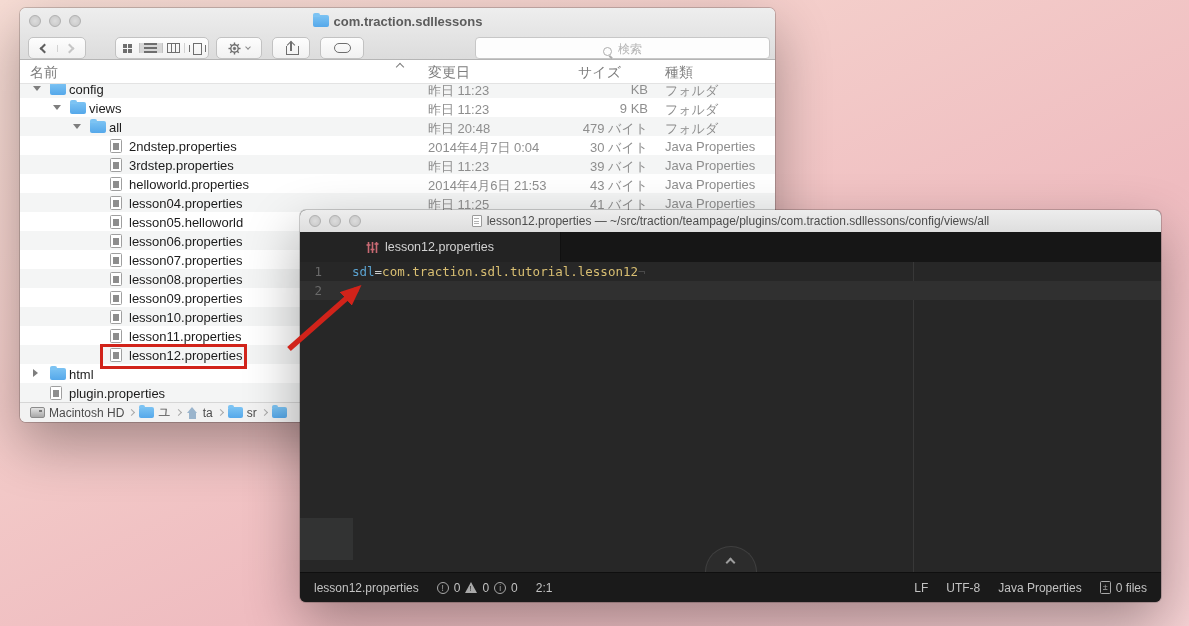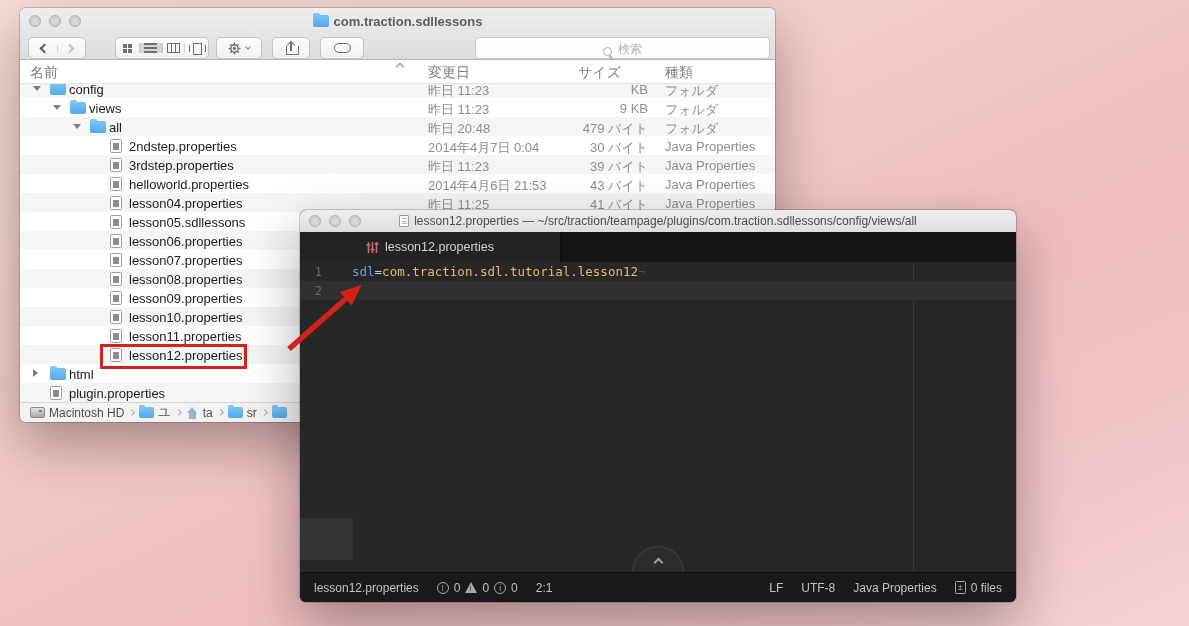--- a/index.html
+++ b/index.html
@@ -85,21 +85,21 @@
   .p-sep { width:5px; height:5px; border-right:1.6px solid #a9a9a9; border-top:1.6px solid #a9a9a9; transform:rotate(45deg); flex:0 0 auto; }
   .ic-drive { width:15px; height:11px; background:linear-gradient(#e3e3e3,#a8a8a8); border:1px solid #8b8b8b; border-radius:2px; position:relative; }
   .ic-drive::before{ content:""; position:absolute; right:2px; top:2px; width:3px; height:2px; background:#777; }
   .p-folder { width:15px; height:11px; background:linear-gradient(#7cc3f3,#55a8ea); border-radius:2px; position:relative; flex:0 0 auto;}
   .p-folder::before { content:""; position:absolute; left:0; top:-2px; width:6px; height:3px; background:#7cc3f3; border-radius:2px 2px 0 0; }
   .ic-home { width:13px; height:12px; position:relative; flex:0 0 auto;}
   .ic-home::before { content:""; position:absolute; left:1px; top:0; width:0; height:0; border-left:5.5px solid transparent; border-right:5.5px solid transparent; border-bottom:6px solid #9ab4cc; }
   .ic-home::after { content:""; position:absolute; left:3px; top:6px; width:7px; height:6px; background:#9ab4cc; }
 
   
-  .editor { left:300px; top:210px; width:716px; height:392px; z-index:20; background:#272727; }
+  .editor { left:300px; top:210px; width:861px; height:392px; z-index:20; background:#272727; }
   .e-titlebar { height:22px; background:linear-gradient(#ededed,#dedede); border-radius:6px 6px 0 0; position:relative; display:flex; align-items:center; justify-content:center; gap:5px; color:#4c4c4c; font-size:12px; }
   .e-titlebar .traffic { top:5px; }
   .doc-ic { display:inline-block; width:10px; height:12px; background:#fdfdfd; border:1px solid #9a9a9a; border-radius:1px; position:relative; }
   .doc-ic::before { content:""; position:absolute; left:1.5px; top:2px; width:5px; height:6px; background:repeating-linear-gradient(#b3b3b3 0 1px,transparent 1px 2.5px); }
   .e-tabbar { height:30px; background:#161616; position:relative; }
   .e-tab { position:absolute; left:0; top:0; width:261px; height:30px; background:#232323; display:flex; align-items:center; justify-content:center; gap:6px; color:#d2d2d2; font-size:12.5px; border-right:1px solid #101010; }
   .e-code { position:relative; height:310px; background:#272727; font-family:"DejaVu Sans Mono","Liberation Mono",monospace; font-size:12.5px; overflow:hidden; }
   .wrap-guide { position:absolute; left:613px; top:0; bottom:0; width:1px; background:#383838; }
   .e-line { position:relative; height:19px; line-height:19px; }
   .e-line.cursor { background:#303030; }
@@ -268,21 +268,21 @@
             <span class="fi-ic" style="left: 90px;"></span>
             <span class="fname" style="left: 109px;">lesson04.properties</span>
             <span class="fcell c-date">昨日 11:25</span>
             <span class="fcell c-size">41 バイト</span>
             <span class="fcell c-kind">Java Properties</span>
           </div>
         </div>
         <div class="frow">
           <div class="rowin">
             <span class="fi-ic" style="left: 90px;"></span>
-            <span class="fname" style="left: 109px;">lesson05.sdllessons</span>
+            <span class="fname" style="left: 109px;">lesson05.helloworld</span>
           </div>
         </div>
         <div class="frow stripe">
           <div class="rowin">
             <span class="fi-ic" style="left: 90px;"></span>
             <span class="fname" style="left: 109px;">lesson06.properties</span>
           </div>
         </div>
         <div class="frow">
           <div class="rowin">

